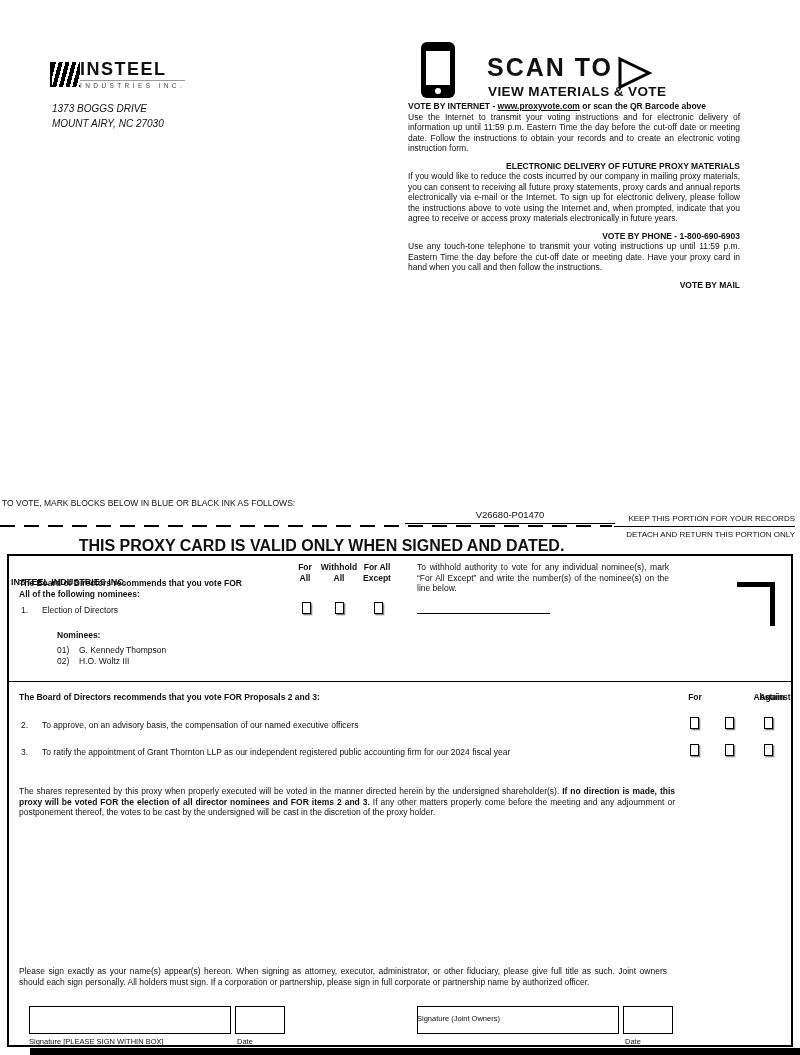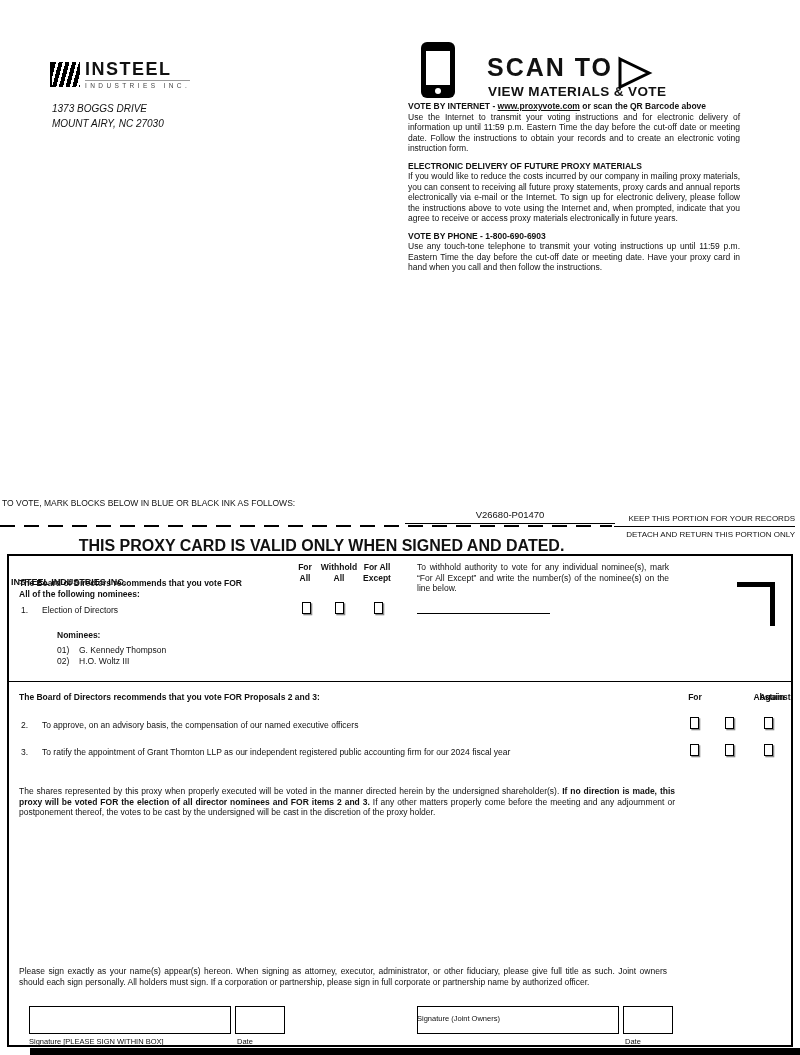--- a/index.html
+++ b/index.html
@@ -8,42 +8,42 @@
     position:relative; width:800px; height:1055px; margin:0 auto;
     background:#ffffff; color:#111;
     font-family:"Liberation Sans", sans-serif;
     overflow:hidden;
   }
   .abs { position:absolute; }
   .b { font-weight:bold; }
   .fs { font-size:8.5px; line-height:1.24; }
   .fs7 { font-size:7.5px; line-height:1.3; }
   .just { text-align:justify; }
-  .mt { margin-top:7px; }
+  .mt { margin-top:7px;text-align:right; }
   .link { text-decoration:underline; }
   .cb {
     width:9px; height:12px; background:#fff;
     border:1.3px solid #000; box-shadow:1.3px 1.3px 0 #888;
     cursor:pointer;
   }
   .dash { height:2px; background:repeating-linear-gradient(90deg,#000 0 15px,transparent 15px 24px); }
   .solidline { border-top:1.3px solid #000; height:0; }
   .card {
     border:2px solid #000; background:#fff;
   }
   .colhead { text-align:center; font-weight:bold; font-size:8.5px; line-height:1.25; }
   .sigbox { border:1.6px solid #000; background:#fff; }
   .cornermark { border-top:5px solid #000; border-right:5px solid #000; }
 </style>
 </head>
 <body>
 
 <div class="page">
 
-  <div class="abs" style="left:50px; top:60px; display:flex; gap:5px; align-items:center;">
+  <div class="abs" style="left:50px; top:60px; display:flex; align-items:center;">
     <div style="width:30px; height:25px; background:repeating-linear-gradient(105deg,#000 0 4px,#fff 4px 6.5px); border-left:2px solid #000;"></div>
     <div>
       <div style="font-size:18px; font-weight:bold; letter-spacing:1.5px; line-height:1;">INSTEEL</div>
       <div style="font-size:6.5px; letter-spacing:3.4px; color:#444; margin-top:2px; border-top:1px solid #999; padding-top:1px;">INDUSTRIES INC.</div>
     </div>
   </div>
   <div class="abs" style="left:52px; top:101px; font-size:10px; font-style:italic; line-height:1.5;">
     <div>1373 BOGGS DRIVE</div>
     <div>MOUNT AIRY, NC 27030</div>
   </div>
@@ -62,20 +62,21 @@
   <div class="abs" style="left:408px; top:101px; width:332px;">
     <div class="fs b"><span>VOTE BY INTERNET - </span><span class="link">www.proxyvote.com</span><span> or scan the QR Barcode above</span></div>
     <div class="fs just">Use the Internet to transmit your voting instructions and for electronic delivery of information up until 11:59 p.m. Eastern Time the day before the cut-off date or meeting date. Follow the instructions to obtain your records and to create an electronic voting instruction form.</div>
 
     <div class="fs b mt">ELECTRONIC DELIVERY OF FUTURE PROXY MATERIALS</div>
     <div class="fs just">If you would like to reduce the costs incurred by our company in mailing proxy materials, you can consent to receiving all future proxy statements, proxy cards and annual reports electronically via e-mail or the Internet. To sign up for electronic delivery, please follow the instructions above to vote using the Internet and, when prompted, indicate that you agree to receive or access proxy materials electronically in future years.</div>
 
     <div class="fs b mt">VOTE BY PHONE - 1-800-690-6903</div>
     <div class="fs just">Use any touch-tone telephone to transmit your voting instructions up until 11:59 p.m. Eastern Time the day before the cut-off date or meeting date. Have your proxy card in hand when you call and then follow the instructions.</div>
 
+    <div class="fs b mt">VOTE BY MAIL</div>
   </div>
 
   <div class="abs" style="left:2px; top:498px; font-size:8.5px;">TO VOTE, MARK BLOCKS BELOW IN BLUE OR BLACK INK AS FOLLOWS:</div>
   <div class="abs" style="left:405px; top:509px; width:210px; text-align:center; font-size:9.5px;">V26680-P01470</div>
   <div class="abs solidline" style="left:405px; top:523px; width:210px;"></div>
 
   <div class="abs" style="right:5px; top:514px; font-size:8px;">KEEP THIS PORTION FOR YOUR RECORDS</div>
   <div class="abs solidline" style="left:614px; top:526px; width:181px;"></div>
   <div class="abs dash" style="left:0px; top:525px; width:612px;"></div>
   <div class="abs" style="right:5px; top:530px; font-size:8px;">DETACH AND RETURN THIS PORTION ONLY</div>

